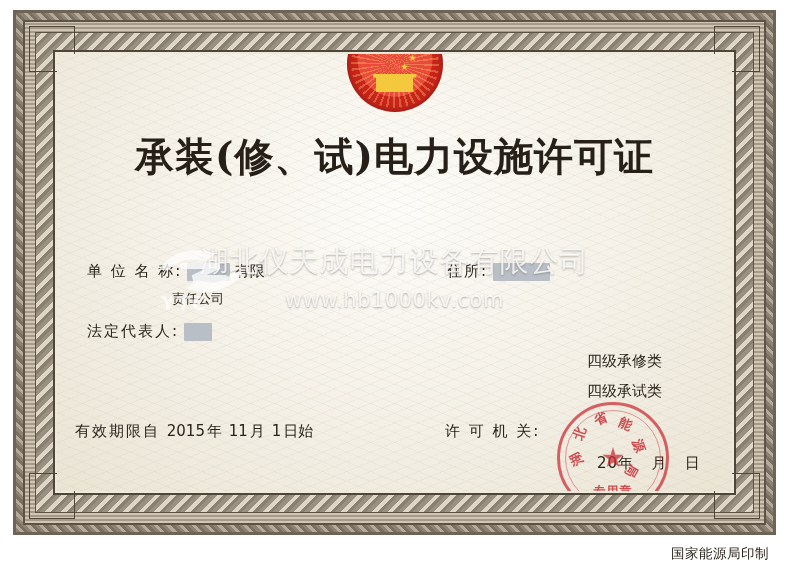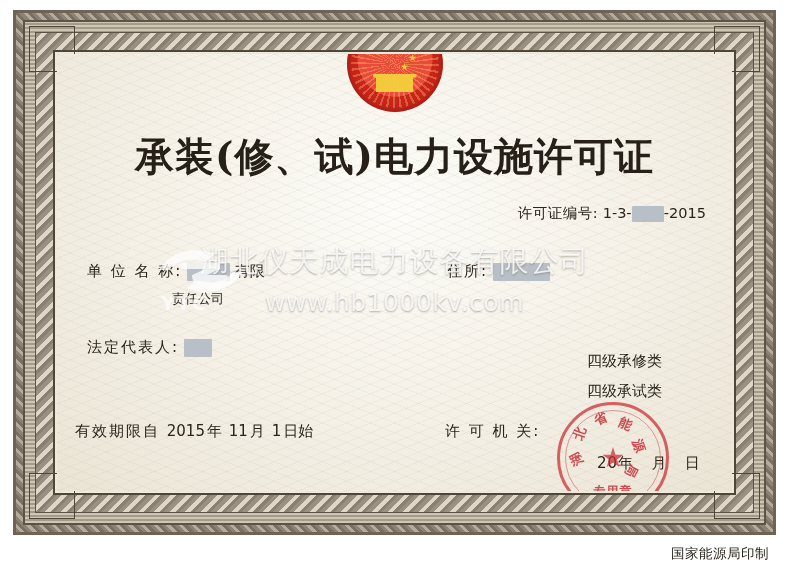--- a/index.html
+++ b/index.html
@@ -188,21 +188,21 @@
     font-size: 15px;
     color: #2a241c;
     white-space: nowrap;
   }
   .field .lbl { letter-spacing: 2px; }
   .field .val { color: #2a241c; }
 
   #f-unit-name   { left: 30px;  top: 208px; }
   #f-unit-name2  { left: 115px; top: 236px; font-size: 13px; }
   #f-address     { left: 390px; top: 208px; }
-  #f-legal       { left: 30px;  top: 268px; margin-top: 16px; }
+  #f-legal       { left: 30px;  top: 268px; }
   #f-category    { left: 330px; top: 268px; }
   #cat-line2     { left: 530px; top: 298px; font-size: 15px; }
   #cat-line3     { left: 530px; top: 328px; font-size: 15px; }
 
   #f-valid-from  { left: 18px;  top: 368px; }
   #f-valid-to    { left: 42px;  top: 400px; }
   #f-authority   { left: 388px; top: 368px; }
   #f-issue-date  { left: 540px; top: 400px; font-size: 15px; letter-spacing: 1px; }
 
   .numbox {
@@ -272,21 +272,21 @@
     font-size: 29px;
     font-weight: normal;
     color: rgba(255,255,255,.82);
     text-shadow: 0 1px 2px rgba(90,85,75,.45);
     letter-spacing: 1px;
     white-space: nowrap;
   }
   #wm-url {
     margin-top: 6px;
     font-family: "DejaVu Sans", "Liberation Sans", sans-serif;
-    font-size: 25px;
+    font-size: 21px;
     color: rgba(255,255,255,.82);
     text-shadow: 0 1px 2px rgba(90,85,75,.45);
     letter-spacing: .5px;
     white-space: nowrap;
   }
   #wm-logo {
     position: absolute;
     left: 96px;
     top: -6px;
     width: 96px;
@@ -335,24 +335,20 @@
       <div class="emblem-ring"></div>
       <div class="emblem-rays"></div>
 
       <div class="star s3"></div>
       <div class="star s4"></div>
       <div class="gate"></div>
     </div>
 
     <div id="title">承装(修、试)电力设施许可证</div>
 
-    <div id="cert-no">
-      <span class="label">许可证编号:</span>
-      <span class="value">1-3-</span><span class="redact">&nbsp;&nbsp;&nbsp;&nbsp;&nbsp;&nbsp;&nbsp;</span><span class="value">-2015</span>
-    </div>
 
     <div class="field" id="f-unit-name">
       <span class="lbl">单 位 名 称:</span>
       <span class="redact">&nbsp;&nbsp;&nbsp;&nbsp;&nbsp;&nbsp;&nbsp;&nbsp;&nbsp;</span>
       <span class="val">有限</span>
     </div>
     <div class="field" id="f-unit-name2">
       <span class="val">责任公司</span>
     </div>
 

